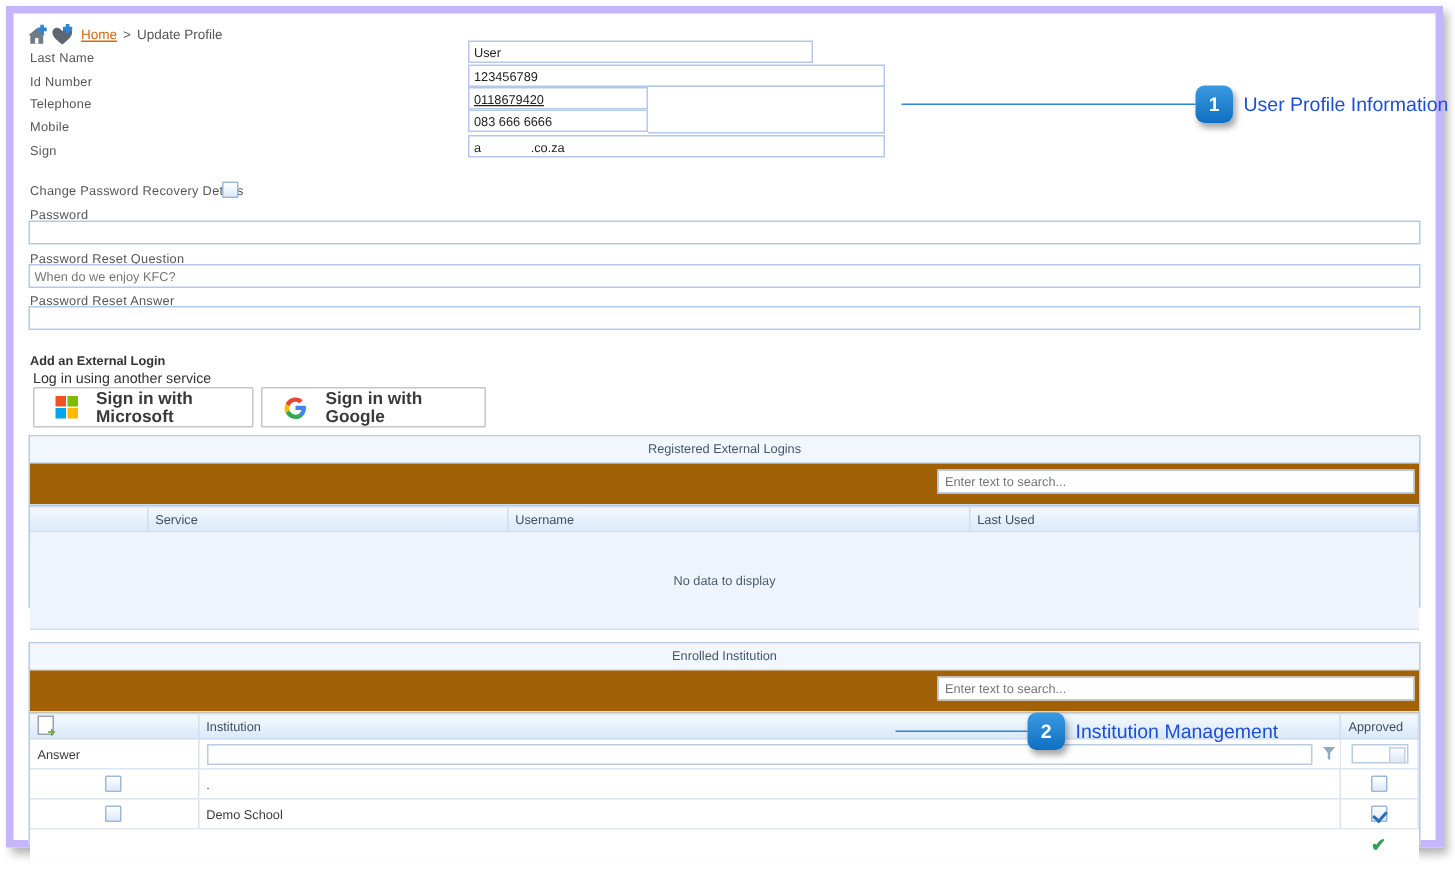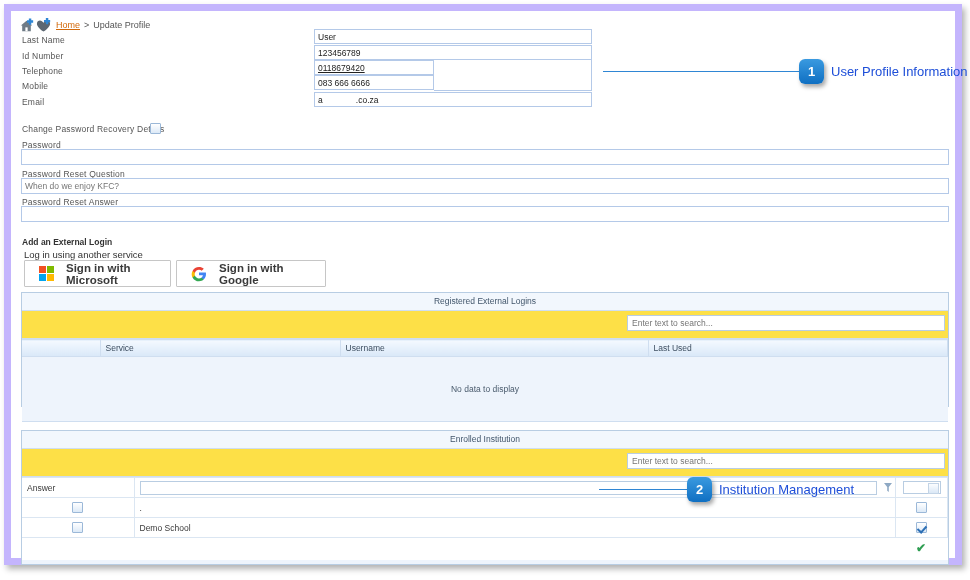--- a/index.html
+++ b/index.html
@@ -16,21 +16,21 @@
     background: #ffffff;
   }
   
   .page-frame {
     position: absolute;
     left: 4px;
     top: 4px;
     width: 958px;
     height: 561px;
     background: #ffffff;
-    border: 7px solid #c4b5fd;
+    border: 5px solid #c4b5fd;
     box-shadow: 3px 4px 6px rgba(0,0,0,0.30);
     box-sizing: border-box;
   }
   
   .breadcrumb {
     position: absolute;
     left: 8px;
     top: 5px;
     height: 18px;
     display: flex;
@@ -139,21 +139,21 @@
     height: 17px;
     line-height: 17px;
     text-align: center;
     font-size: 8.5px;
     color: #42566b;
     background: #f2f7fd;
     border-bottom: 1px solid #cfdef0;
   }
   .grid-searchbar {
     height: 27px;
-    background: #fde047;
+    background: #a16207;
     position: relative;
     border-bottom: 1px solid #cfdef0;
   }
   .grid-search {
     position: absolute;
     right: 3px; top: 4px;
     width: 318px; height: 16px;
     border: 1px solid #b9cde2;
     background: #fff;
     font-size: 8.5px;
@@ -316,33 +316,33 @@
           <path d="M8 14.5 C2.5 10.5 1 8 1 6 C1 3.8 2.6 2.6 4.2 2.6 C5.8 2.6 7.2 3.8 8 5 C8.8 3.8 10.2 2.6 11.8 2.6 C13.4 2.6 15 3.8 15 6 C15 8 13.5 10.5 8 14.5 Z" fill="#5c6772"></path>
           <path d="M10.5 0 h2.6 v2 h2 v2.6 h-2 v2 h-2.6 v-2 h-2 V2 h2 z" fill="#2f86d4"></path>
         </svg>
       </span>
       <a class="bc-link">Home</a>
       <span class="bc-sep">&gt;</span>
       <span class="bc-current">Update Profile</span>
     </div>
 
     <div class="form-label" style="top:24px">Last Name</div>
-    <input class="field" style="left: 303px; top: 18px; width: 278px; height: 15px;" value="User">
+    <input class="field" style="left: 303px; top: 18px; width: 230px; height: 15px;" value="User">
 
     <div class="form-label" style="top:40px">Id Number</div>
     <input class="field" style="left: 303px; top: 34px; width: 278px; height: 15px;" value="123456789">
 
     <div class="form-label" style="top:55px">Telephone</div>
     <input class="field" style="left: 303px; top: 49px; width: 120px; height: 15px; text-decoration: underline;" value="0118679420">
     <div style="position:absolute; left:423px; top:48px; width:158px; height:32px; border:1px solid #b4c9e8; border-left:none; box-sizing:border-box;"></div>
 
     <div class="form-label" style="top:70px">Mobile</div>
     <input class="field" style="left: 303px; top: 64px; width: 120px; height: 15px;" value="083 666 6666">
 
-    <div class="form-label" style="top:86px">Email</div>
+    <div class="form-label" style="top:86px">Sign</div>
     <input class="field" style="left: 303px; top: 81px; width: 278px; height: 15px;" value="a              .co.za">
 
     <div class="form-label" style="top:113px">Change Password Recovery Details</div>
     <span class="cbx" style="position:absolute; left:139px; top:112px;"></span>
 
     <div class="form-label" style="top:129px">Password</div>
     <input class="field" style="left: 10px; top: 138px; width: 928px; height: 16px;" value="">
 
     <div class="form-label" style="top:158px">Password Reset Question</div>
     <input class="field placeholder" style="left: 10px; top: 167px; width: 928px; height: 16px;" placeholder="When do we enjoy KFC?">
@@ -405,20 +405,27 @@
         <input class="grid-search" placeholder="Enter text to search..." style="">
       </div>
       <table class="g">
         <colgroup>
             <col style="width:112px">
             <col>
             <col style="width:52px">
           </colgroup>
 
         <tbody>
+            <tr>
+          <th class="ctr">
+            <span class="newdoc"></span>
+          </th>
+          <th class="ctr">Institution</th>
+          <th class="ctr">Approved</th>
+        </tr>
 
         <tr>
           <td style="background:#fff;">Answer</td>
           <td style="position:relative; padding-right:14px;">
             <span class="inst-input"></span>
             <span class="funnel" style="position:absolute; right:3px; top:5px;"></span>
           </td>
           <td class="ctr">
             <span class="minisel"><i></i></span>
           </td>

